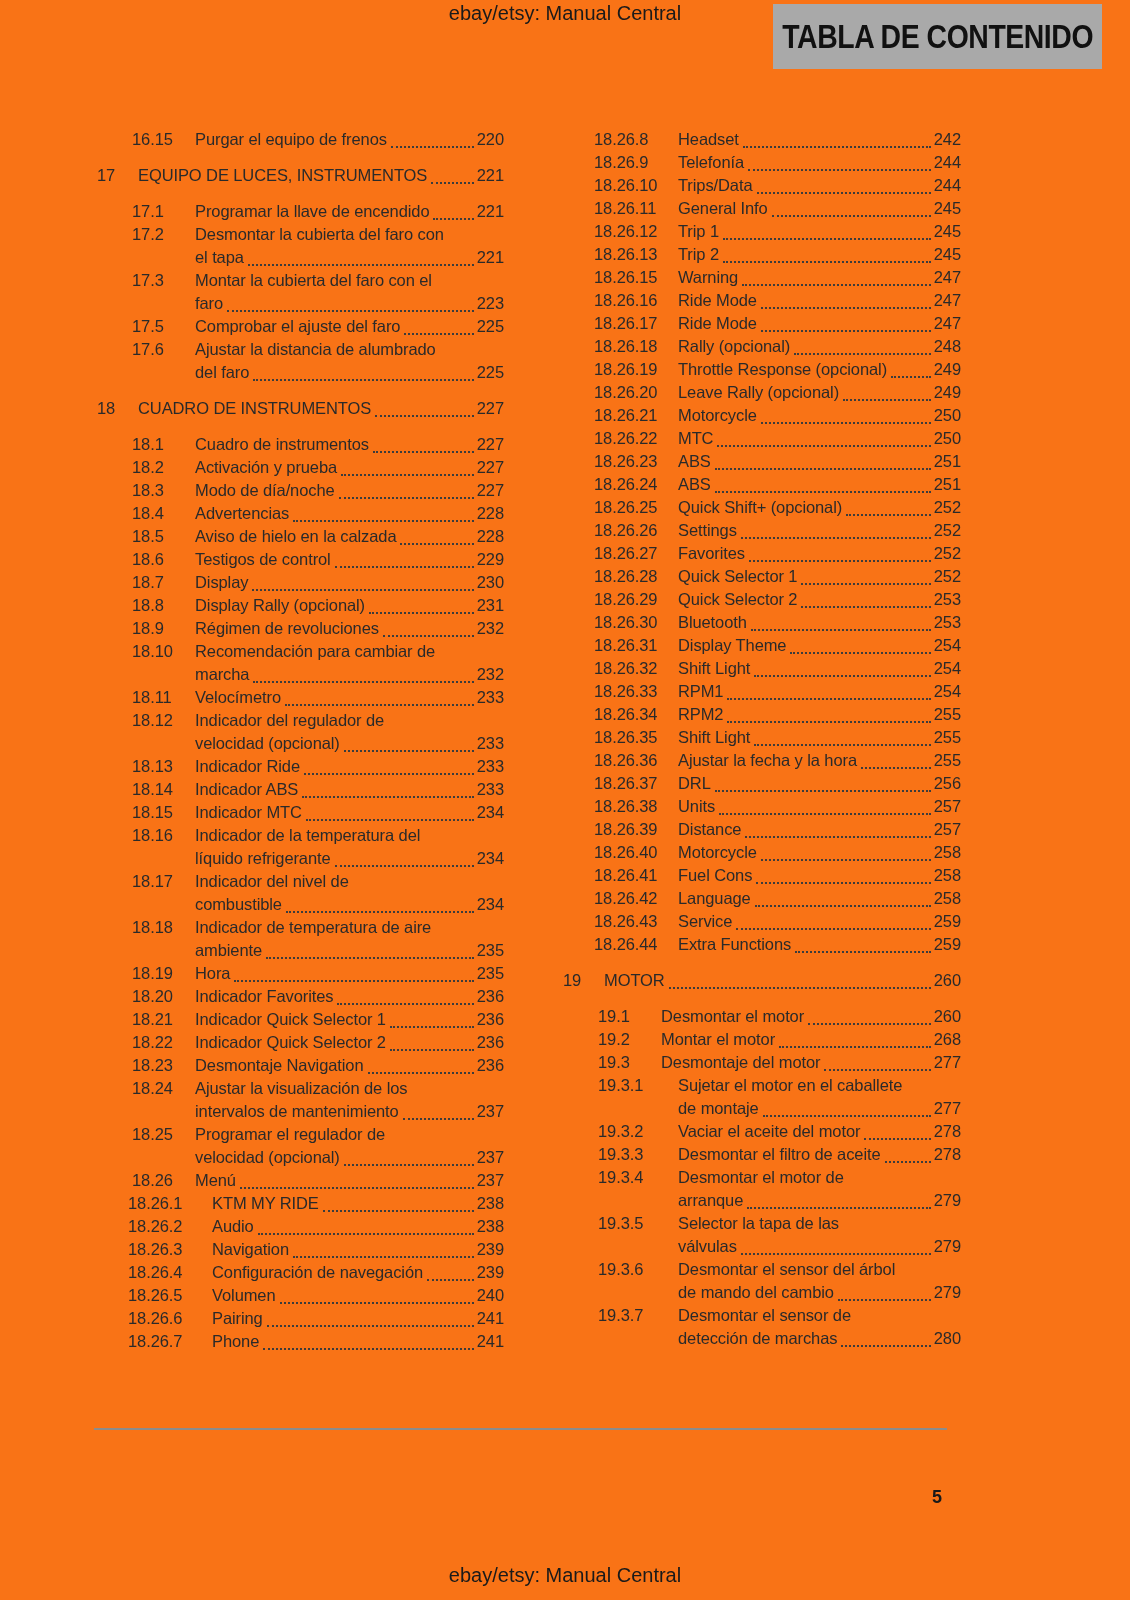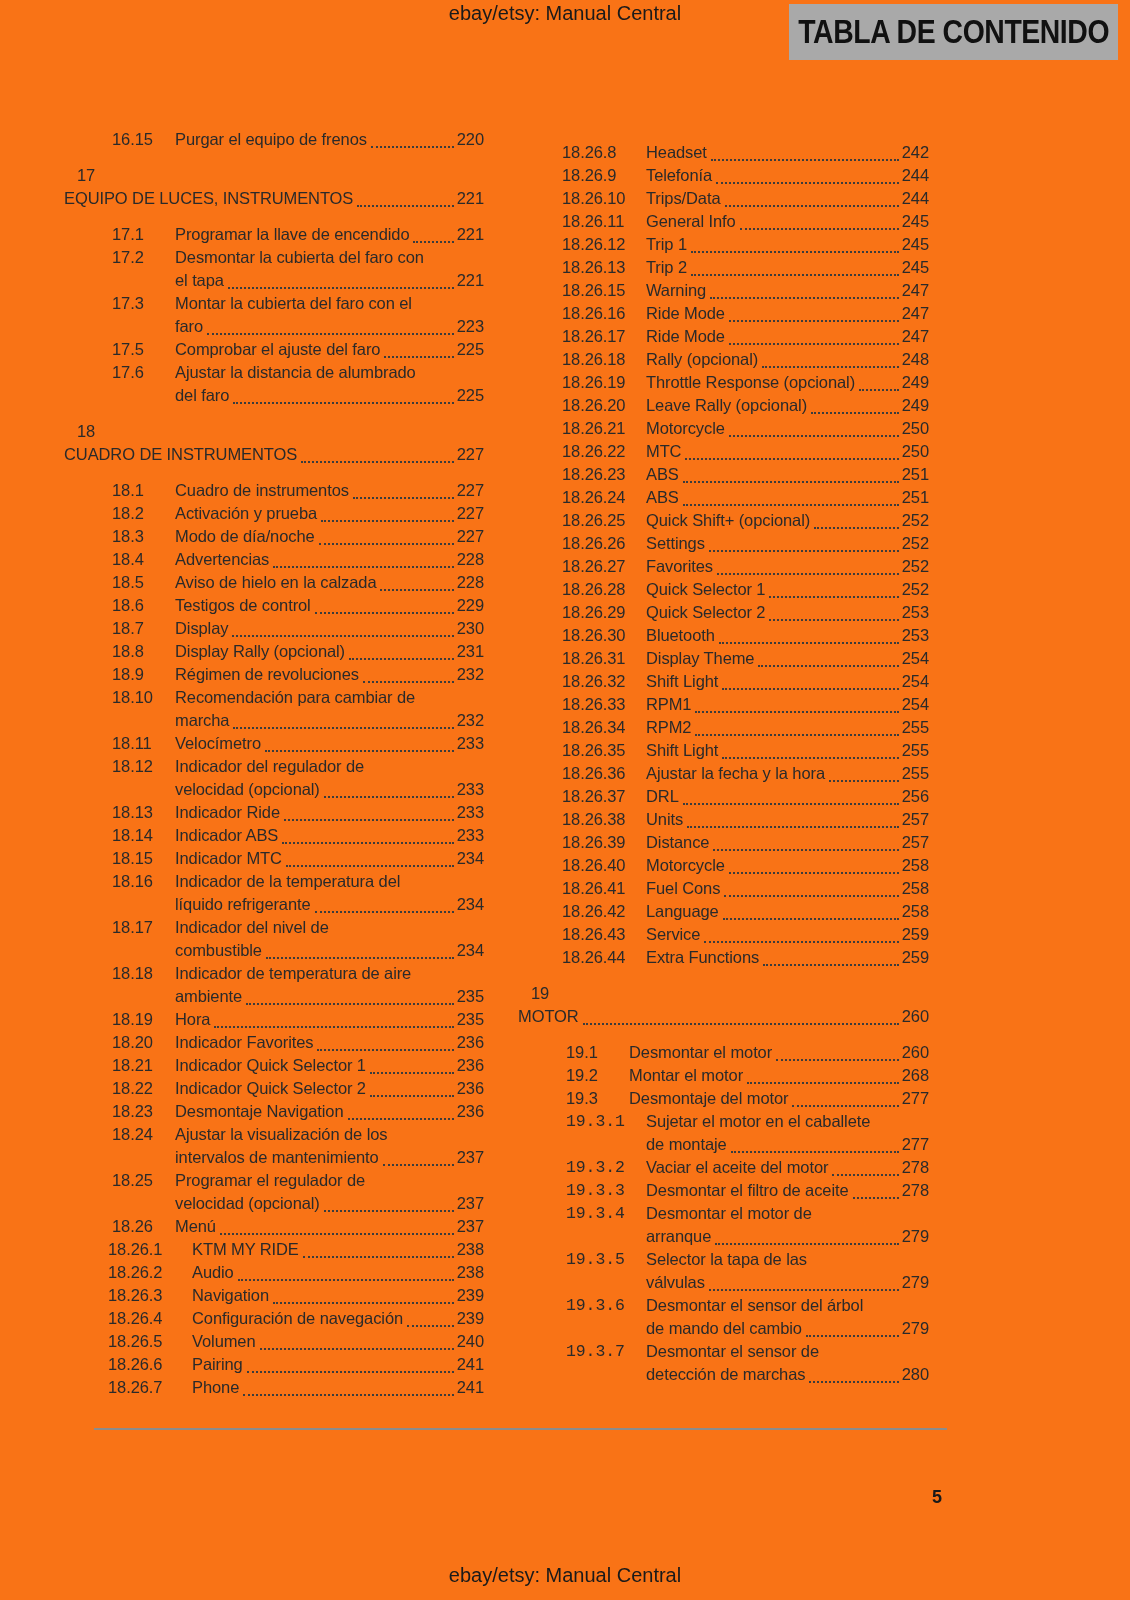--- a/index.html
+++ b/index.html
@@ -14,39 +14,38 @@
   }
   .header-title{
     position:absolute;
     top:2px; left:0; right:0;
     text-align:center;
     font-size:20px;
     color:#1a1a1a;
   }
   .toc-banner{
     position:absolute;
-    left:789px; top:4px;
-    width:329px; height:56px;
+    left:773px; top:4px;
+    width:329px; height:65px;
     background:#a9a9a9;
     display:flex; align-items:center; justify-content:center;
   }
   .toc-banner .banner-text{
     font-weight:bold;
     font-size:33px;
     color:#111111;
     letter-spacing:-0.5px;
     transform:scaleX(0.86);
     white-space:nowrap;
   }
   .toc-columns{
     position:absolute;
-    top:128px; left:64px;
+    top:128px; left:84px;
     display:flex;
-    gap:34px;
-    align-items:center;
+    gap:46px;
   }
   .col{width:420px;}
   .col-right{width:411px;}
 
   .entry{
     display:flex;
     font-size:16.5px;
     line-height:23px;
     letter-spacing:-0.1px;
   }
@@ -58,25 +57,25 @@
   .leader{
     flex:1 1 8px;
     min-width:8px;
     border-bottom:2px dotted #3c3c3c;
     margin:0 3px 3px 4px;
     align-self:flex-end;
     height:0;
   }
   .pgnum{flex:0 0 auto; white-space:pre;}
 
-  .lv-chapter{margin:13px 0;flex-direction:column;}
+  .lv-chapter{margin:13px 0;}
   .lv-chapter .num{margin-left:13px; width:41px;}
   .lv-sub .num{margin-left:48px; width:63px;}
   .lv-sub3 .num{margin-left:44px; width:84px;}
-  .lv-sub4 .num{margin-left:48px; width:80px;font-family:Liberation Mono, monospace;}
+  .lv-sub4 .num{margin-left:48px; width:80px;}
 
   .bottom-rule{
     position:absolute;
     top:1428px; left:94px;
     width:853px;
     border:none;
     border-top:2.5px solid #8c8c8c;
     margin:0;
   }
   .page-number{

